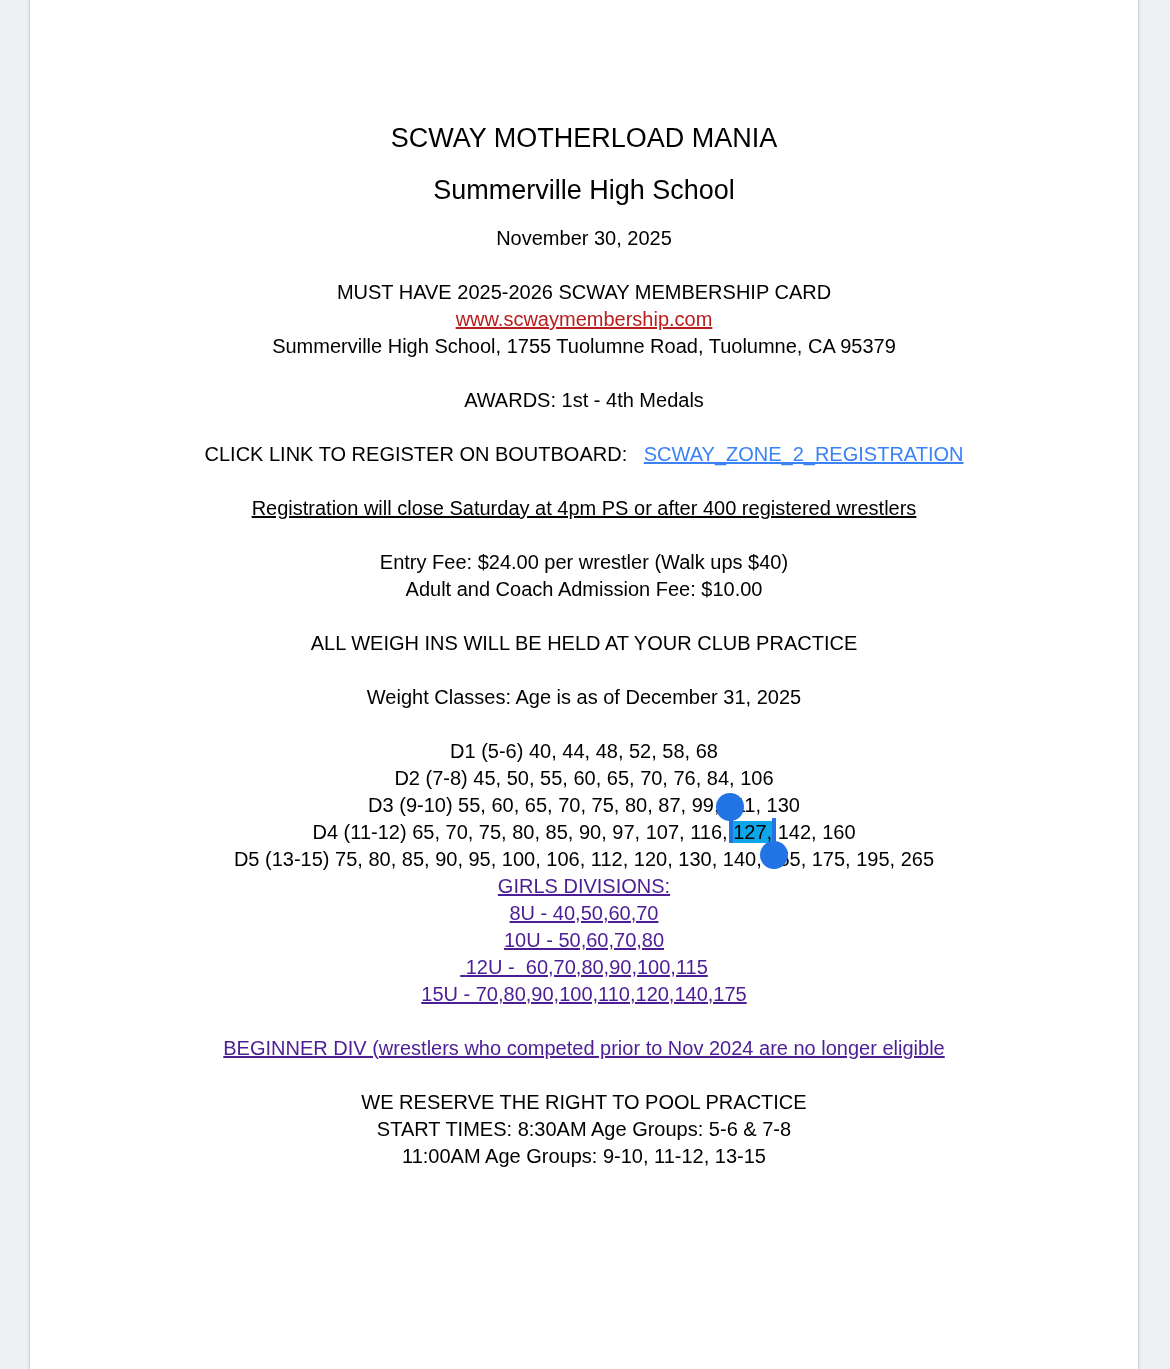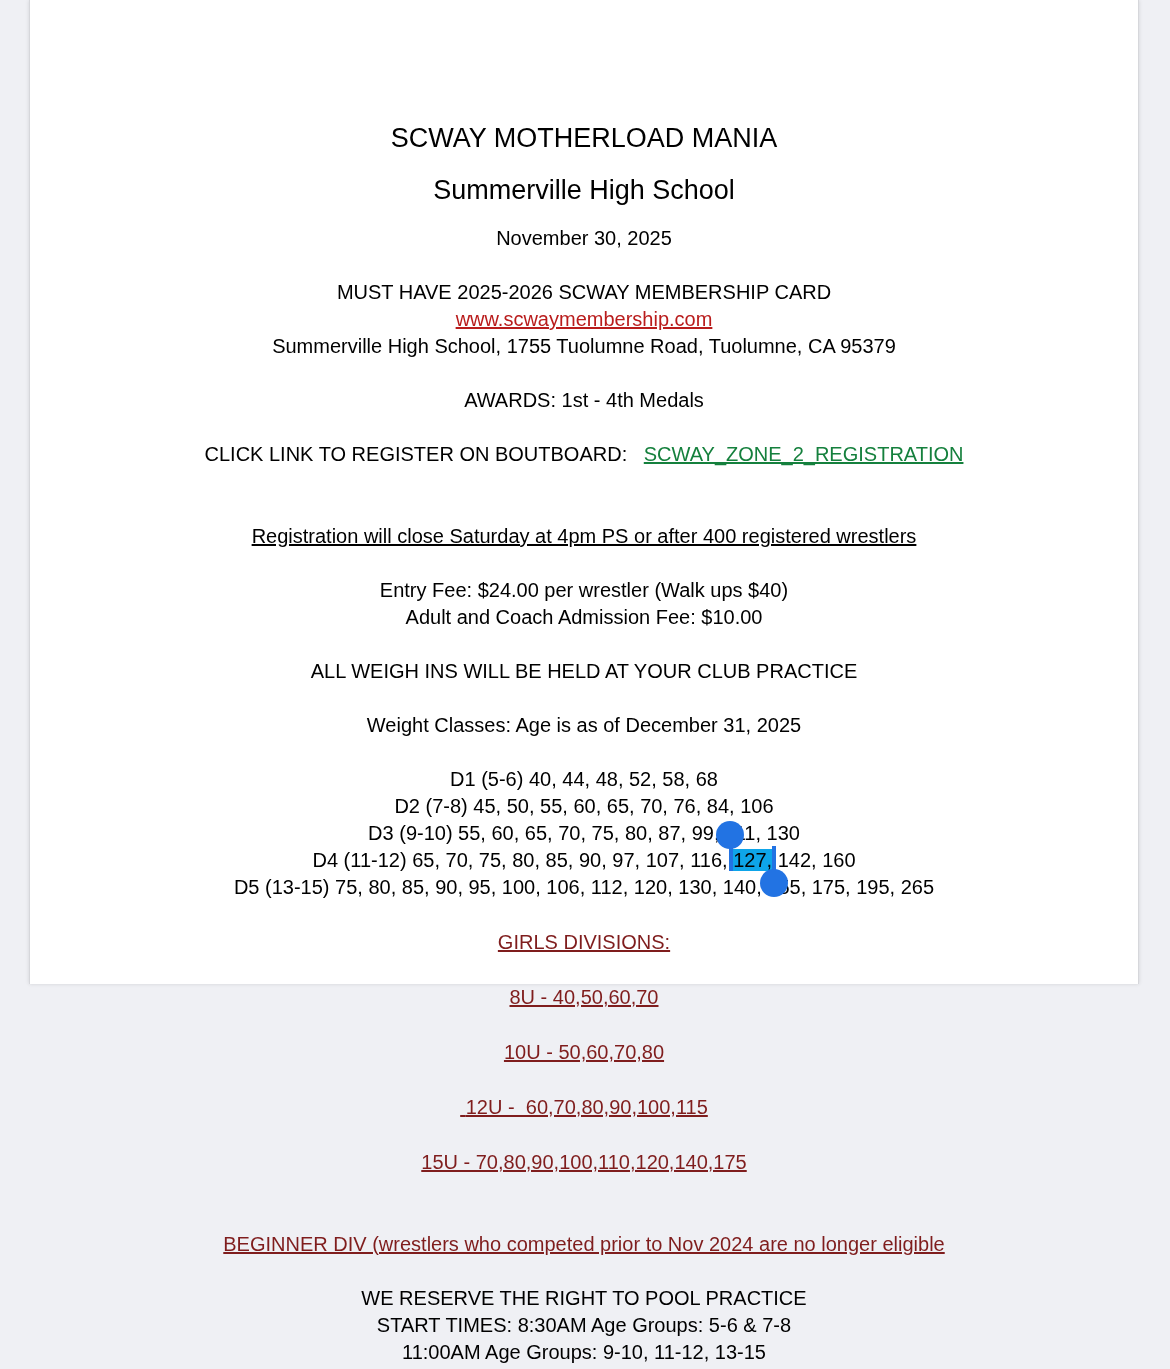--- a/index.html
+++ b/index.html
@@ -7,21 +7,21 @@
     background:#eff0f4;
     font-family:"Liberation Sans","DejaVu Sans",sans-serif;
     color:#000;
     width:1170px;height:1369px;
     position:relative;
     overflow:hidden;
   }
   .paper{
     position:absolute;
     left:29px;top:0;
-    width:1110px;height:984px;
+    width:1110px;height:1369px;
     background:#ffffff;
     border-left:1px solid #d6d7db;
     border-right:1px solid #d6d7db;
     box-shadow:0 0 4px rgba(0,0,0,0.12);
     box-sizing:border-box;
     padding-top:120px;
     text-align:center;
   }
   .line{
     font-size:20px;
@@ -31,24 +31,24 @@
   }
   .title-line{
     font-size:27px;
     line-height:36px;
     white-space:pre-wrap;
     text-align:center;
   }
   .sp{height:27px;}
   .sp16{height:16px;}
   .sp17{height:17px;}
-  .u{text-decoration:underline;margin-top:28px;}
-  .red{color:#7f1d1d;}
+  .u{text-decoration:underline;}
+  .red{color:#4c1d95;}
   a.blue-link{color:#b91c1c;text-decoration:underline;cursor:pointer;}
-  a.pink-link{color:#15803d;text-decoration:underline;cursor:pointer;margin-left:11px;}
+  a.pink-link{color:#3b82f6;text-decoration:underline;cursor:pointer;margin-left:11px;}
   
   .sel{
     position:relative;
     background:#0ea5e9;
     padding:0 2px;
     margin:0 -2px;
   }
   .handle{position:absolute;width:0;height:0;}
   .handle-start{left:0;top:0;}
   .handle-end{right:0;top:0;}

